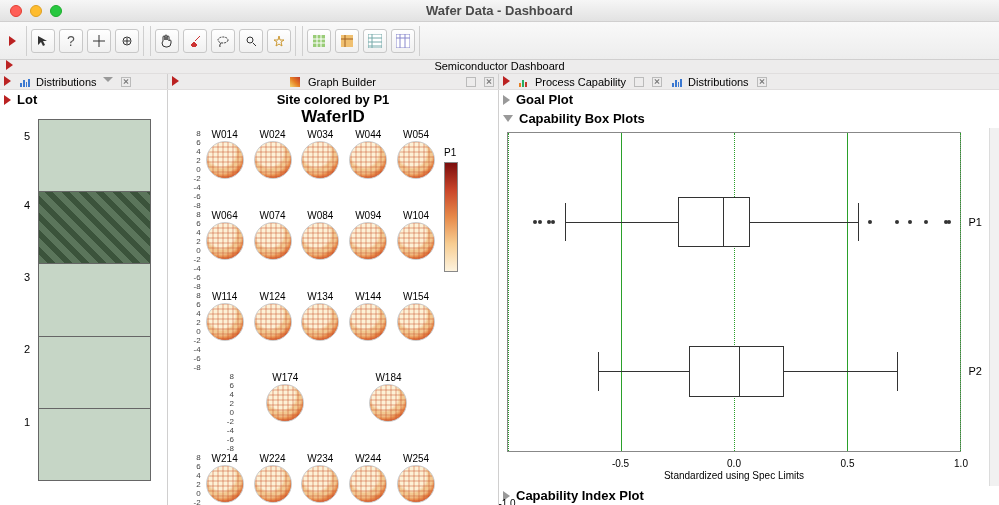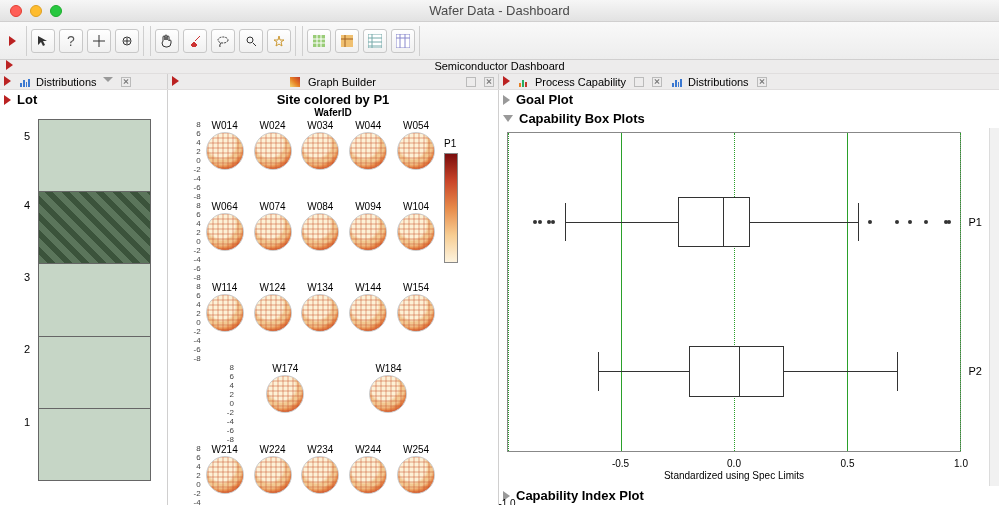--- a/index.html
+++ b/index.html
@@ -1,19 +1,19 @@
 <!DOCTYPE html>
 <html><head>
 <meta charset="utf-8">
 <style>
   * { box-sizing: border-box; }
   html, body { margin: 0; padding: 0; width: 999px; height: 505px; font-family: "Helvetica Neue", Helvetica, Arial, sans-serif; font-size: 11px; color: #000; background: #fff; overflow: hidden; }
 
   
-  .titlebar { height: 22px; background: linear-gradient(#f6f6f6,#e2e2e2); border-bottom: 1px solid #d0cfcf; display: flex; align-items: center; position: relative; }
+  .titlebar { height: 22px; background: linear-gradient(#f6f6f6,#e2e2e2); border-bottom: 1px solid #d0cfcf; display: flex; align-items: center; position: relative; font-weight: bold; }
   .traffic { display: flex; gap: 8px; padding-left: 10px; }
   .dot { width: 12px; height: 12px; border-radius: 50%; }
   .red { background: #ff5f57; border: 1px solid #e33e32; }
   .yellow { background: #febc2e; border: 1px solid #dea022; }
   .green { background: #28c840; border: 1px solid #1dad2c; }
   .titlebar .title { position: absolute; left: 0; right: 0; text-align: center; font-size: 13px; color: #4a4a4a; pointer-events: none; }
 
   
   .toolbar { height: 38px; background: linear-gradient(#f9f9f9,#ededed); border-bottom: 1px solid #d0cfcf; display: flex; align-items: center; padding: 0 6px; gap: 6px; }
   .disclosure-r { width: 14px; height: 20px; display: flex; align-items: center; justify-content: center; }
@@ -53,21 +53,21 @@
   .lot-plot { flex:1; position: relative; margin: 4px 6px 8px 10px; }
   .lot-stack { position:absolute; left:28px; right:10px; top:6px; bottom:16px; display:flex; flex-direction:column; border:1px solid #666; }
   .lot-cell { flex:1; background:#c6d6c6; border-top:1px solid #666; }
   .lot-cell:first-child { border-top:none; }
   .lot-cell.sel { background: repeating-linear-gradient(45deg,#5b755b 0 6px,#3b533b 6px 12px); }
   .lot-axis { position:absolute; left:0; top:6px; bottom:16px; width:24px; }
   .lot-axis .atick { position:absolute; right:4px; font-size:11px; }
 
   
   .gb-title { text-align:center;font-weight:bold;font-size:13px;margin-top:2px; }
-  .gb-sub { text-align:center;font-weight:bold;font-size:10px;margin-top:0px; }
+  .gb-sub { text-align:center;font-weight:bold;font-size:17px;margin-top:0px; }
   .gb-body { display:flex; padding: 2px 4px 4px 4px; height: calc(100% - 34px); }
   .trellis { flex:1; display:flex; flex-direction:column; }
   .trow { display:flex; flex:1; }
   .tcell { flex:1; display:flex; flex-direction:column; align-items:center; }
   .tcell:first-child { flex: 0.6; } 
   .waf-label { font-size:10px; text-align:center; height:12px; }
   .waf-circle { width:38px; height:38px; border-radius:50%; background:radial-gradient(circle at 40% 30%, #fdf1d6 0 40%, #f2c992 50% 60%, #e78a4a 70%, #c9452a 85%); border:1px solid #ccc; position:relative; overflow:hidden; }
   .waf-circle::after{content:"";position:absolute;inset:0;background:
     repeating-linear-gradient(0deg,rgba(200,80,40,.25) 0 2px,transparent 2px 5px),
     repeating-linear-gradient(90deg,rgba(200,80,40,.25) 0 2px,transparent 2px 5px);}

